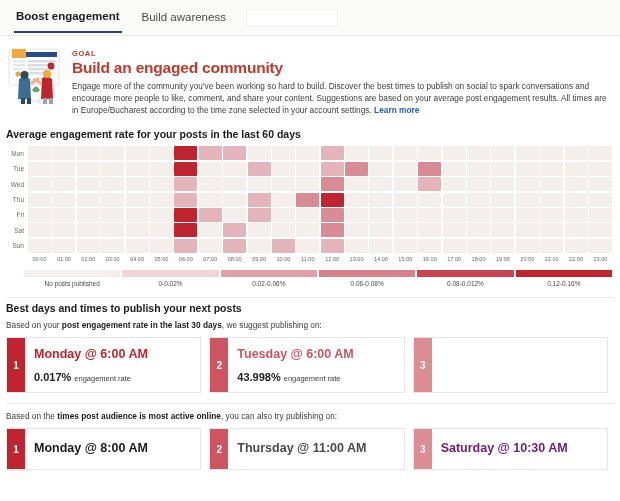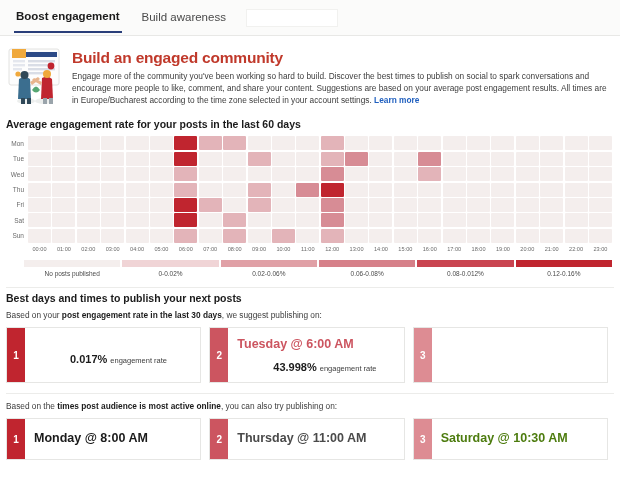--- a/index.html
+++ b/index.html
@@ -142,21 +142,21 @@
   .card-body {
     flex: 1 1 auto; min-width: 0;
     padding: 6px 4px 4px 9px;
     display: flex; flex-direction: column; justify-content: center;
   }
   .card-when {
     font-size: 12.5px; font-weight: bold; line-height: 1.25;
     white-space: nowrap;
   }
   .card-metric { margin-top: 4px; white-space: nowrap; }
-  .card-metric .val { font-size: 11px; font-weight: bold; color: #1b1b1b; margin-left: 36px; }
+  .card-metric .val { font-size: 11px; font-weight: bold; color: #1b1b1b; }
   .card-metric .unit { font-size: 7.5px; color: #3d3d3d; margin-left: 3px; }
   .card.short .card-body { padding: 0 4px 0 9px; }
   .card.short .card-when { font-size: 12.5px; }
 </style>
 </head>
 <body>
 
 <div class="tabbar">
   <div class="tab active">Boost engagement</div>
   <div class="tab">Build awareness</div>
@@ -188,20 +188,21 @@
       <path d="M36 36 l-8 -4 -2 2 9 5 z" fill="#e8b58e"></path>
       <path d="M26 44 q4 -7 8 0 q-4 5 -8 0z" fill="#57a773"></path>
       <rect x="15" y="52" width="4" height="6" fill="#2f4858"></rect>
       <rect x="21" y="52" width="4" height="6" fill="#2f4858"></rect>
       <rect x="37" y="52" width="4" height="6" fill="#9aa4ab"></rect>
       <rect x="43" y="52" width="4" height="6" fill="#9aa4ab"></rect>
     </svg>
   </div>
 
   <div class="goal-body">
+    <div class="goal-kicker">GOAL</div>
     <h1 class="goal-title">Build an engaged community</h1>
     <div class="goal-desc">
       <span>Engage more of the community you've been working so hard to build. Discover the best times to publish on social to spark conversations and encourage more people to like, comment, and share your content. Suggestions are based on your average post engagement results. All times are in Europe/Bucharest according to the time zone selected in your account settings.</span>
       <a href="#">Learn more</a>
     </div>
   </div>
 
 </div>
 
 <div class="sec-title">Average engagement rate for your posts in the last 60 days</div>
@@ -454,20 +455,21 @@
 <div class="sec-title">Best days and times to publish your next posts</div>
 
 <div class="sec-sub">
   <span>Based on your </span><b>post engagement rate in the last 30 days</b><span>, we suggest publishing on:</span>
 </div>
 
 <div class="cards" id="engagement-cards">
     <div class="card">
       <div class="rank" style="background: rgb(192, 37, 47);">1</div>
       <div class="card-body">
+        <div class="card-when" style="color: rgb(192, 37, 47);">Monday  @ 6:00 AM</div>
         <div class="card-metric"><span class="val">0.017%</span><span class="unit">engagement rate</span></div>
       </div>
     </div>
     <div class="card">
       <div class="rank" style="background: rgb(204, 85, 96);">2</div>
       <div class="card-body">
         <div class="card-when" style="color: rgb(204, 85, 96);">Tuesday  @ 6:00 AM</div>
         <div class="card-metric"><span class="val">43.998%</span><span class="unit">engagement rate</span></div>
       </div>
     </div>
@@ -491,16 +493,16 @@
     </div>
     <div class="card short">
       <div class="rank" style="background: rgb(204, 85, 96);">2</div>
       <div class="card-body">
         <div class="card-when" style="color: rgb(74, 74, 74);">Thursday  @ 11:00 AM</div>
       </div>
     </div>
     <div class="card short">
       <div class="rank" style="background: rgb(221, 140, 147);">3</div>
       <div class="card-body">
-        <div class="card-when" style="color: #4d7c0f;">Saturday  @ 10:30 AM</div>
+        <div class="card-when" style="color: #701a75;">Saturday  @ 10:30 AM</div>
       </div>
     </div>
   </div>
 
 </body></html>

